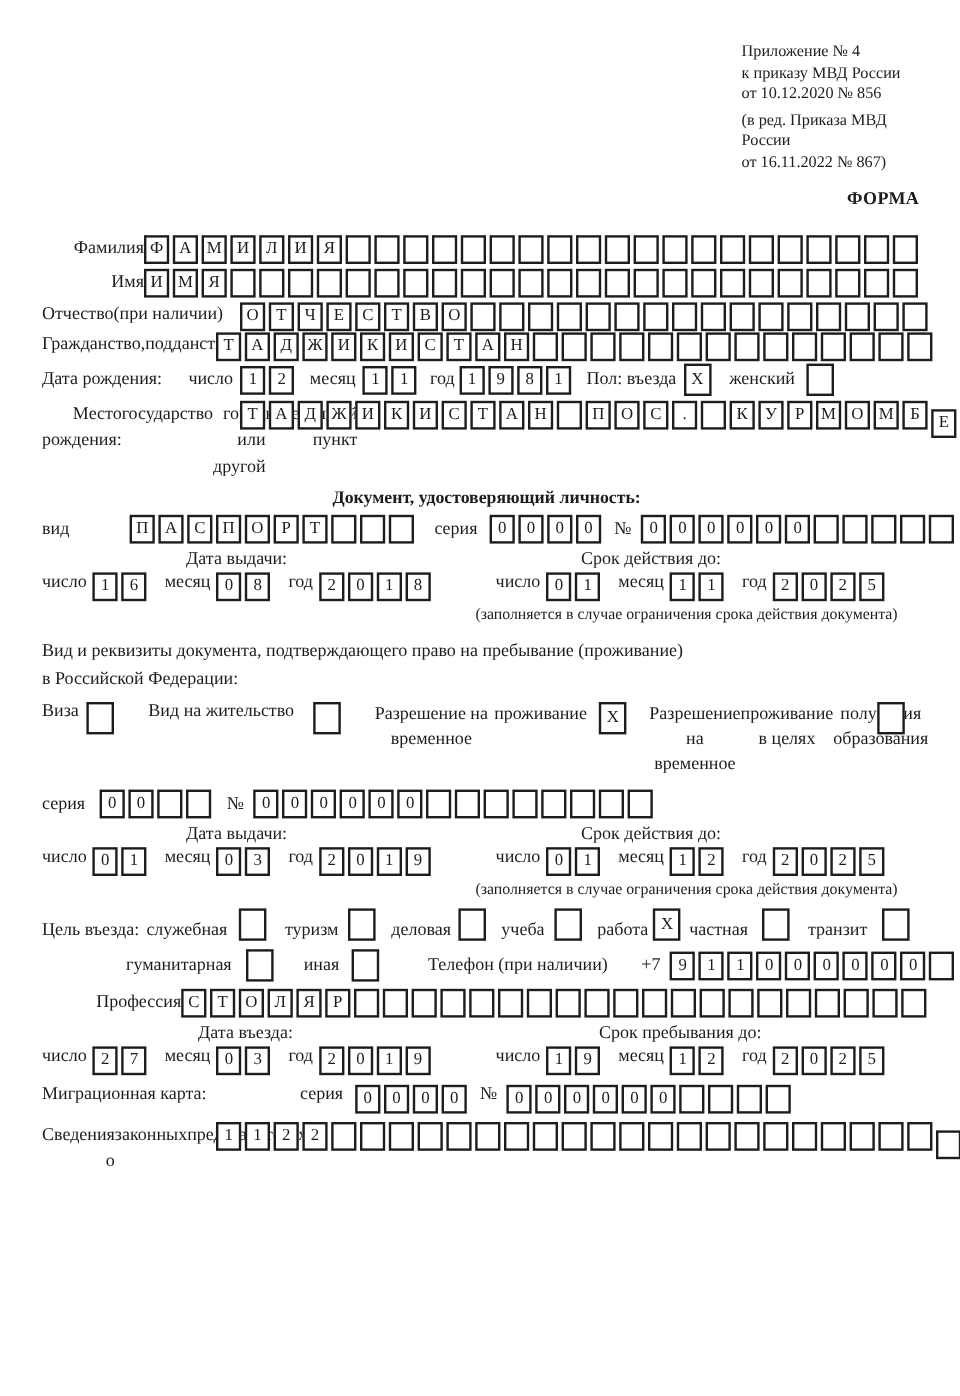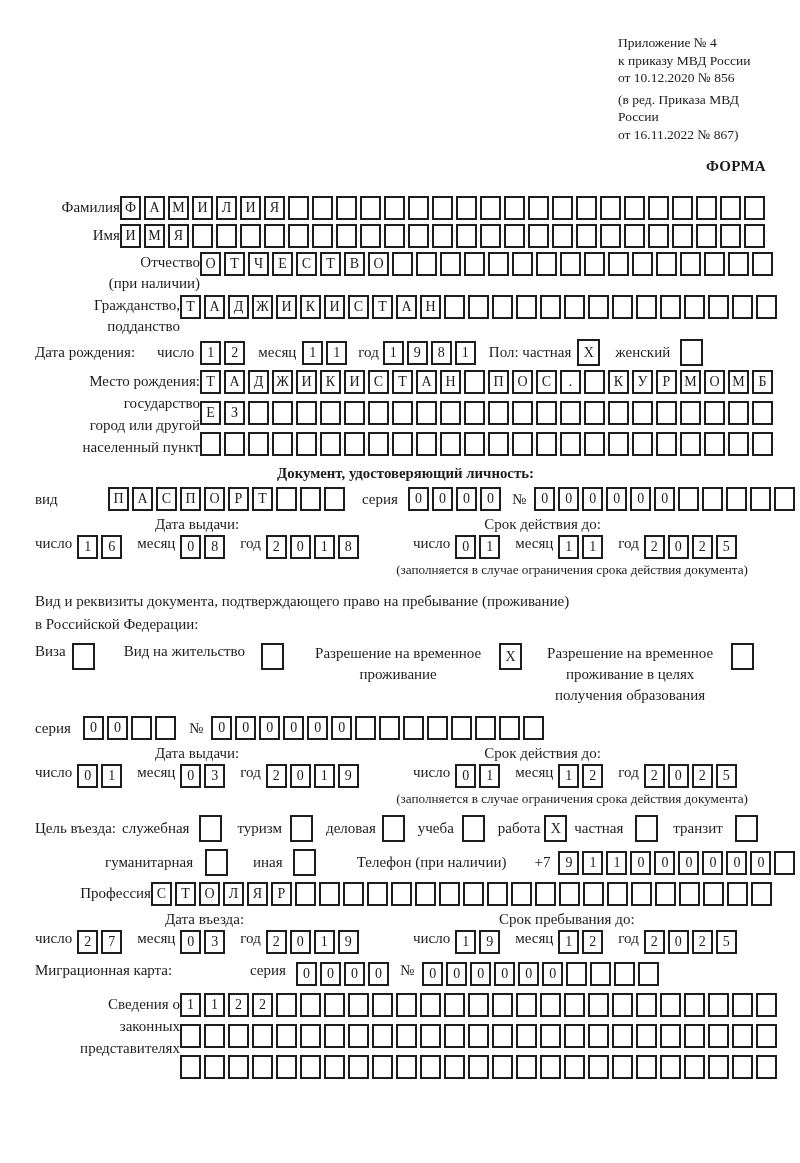--- a/index.html
+++ b/index.html
@@ -18,21 +18,21 @@
   .frow{display:flex;align-items:flex-start;}
   .cells{display:flex;flex:none;}
   .cell{
     flex:none;width:17px;height:20px;border:2px solid #1d1d1d;margin-right:3px;
     display:inline-flex;align-items:center;justify-content:center;
     font-size:14px;line-height:20px;background:#fff;
   }
   .cbox .cell{width:19px;height:23px;}
   .lblcol{flex:none;line-height:23px;text-align:right;}
   .w{flex:none;}
-  .stack{display:flex;flex-direction:column;}
+  .stack{display:flex;}
   .m0{margin-top:21px;}  .m1{margin-top:4px;}
   .two-line{line-height:21px;}
 
   .dlabels{display:flex;margin-top:5px;}
   .drow{display:flex;align-items:flex-start;margin-top:2px;}
   .dgroup{display:flex;align-items:flex-start;}
   .dgroup .w{margin-right:5px;}
   .dgroup .gap{margin-left:12px;}
   .note{font-size:13.2px;text-align:right;padding-right:28px;margin-top:3px;}
 
@@ -205,21 +205,21 @@
         <span class="cell">1</span>
         <span class="cell">1</span>
       </span>
     <span class="w" style="margin:0 4px 0 8px">год</span>
     <span class="cells">
         <span class="cell">1</span>
         <span class="cell">9</span>
         <span class="cell">8</span>
         <span class="cell">1</span>
       </span>
-    <span class="w" style="margin:0 6px 0 10px">Пол: частная</span>
+    <span class="w" style="margin:0 6px 0 10px">Пол: въезда</span>
     <span class="cells cbox">
         <span class="cell">X</span>
       </span>
     <span class="w" style="margin:0 10px 0 12px">женский</span>
     <span class="cells cbox">
         <span class="cell"></span>
       </span>
   </div>
 
   <div class="frow" style="margin-top:4px">
@@ -493,21 +493,21 @@
       <span class="cells">
           <span class="cell">2</span>
           <span class="cell">0</span>
           <span class="cell">2</span>
           <span class="cell">5</span>
         </span>
     </div>
   </div>
   <div class="note">(заполняется в случае ограничения срока действия документа)</div>
 
-  <div class="frow" style="margin-top:8px;align-items:center">
+  <div class="frow" style="margin-top:8px;align-items:flex-end">
     <span class="w">Цель въезда:</span>
     <span class="w" style="margin-left:6px">служебная</span>
     <span class="cells cbox" style="margin-left:10px">
         <span class="cell"></span>
       </span>
     <span class="w" style="margin-left:12px">туризм</span>
     <span class="cells cbox" style="margin-left:8px">
         <span class="cell"></span>
       </span>
     <span class="w" style="margin-left:10px">деловая</span>

